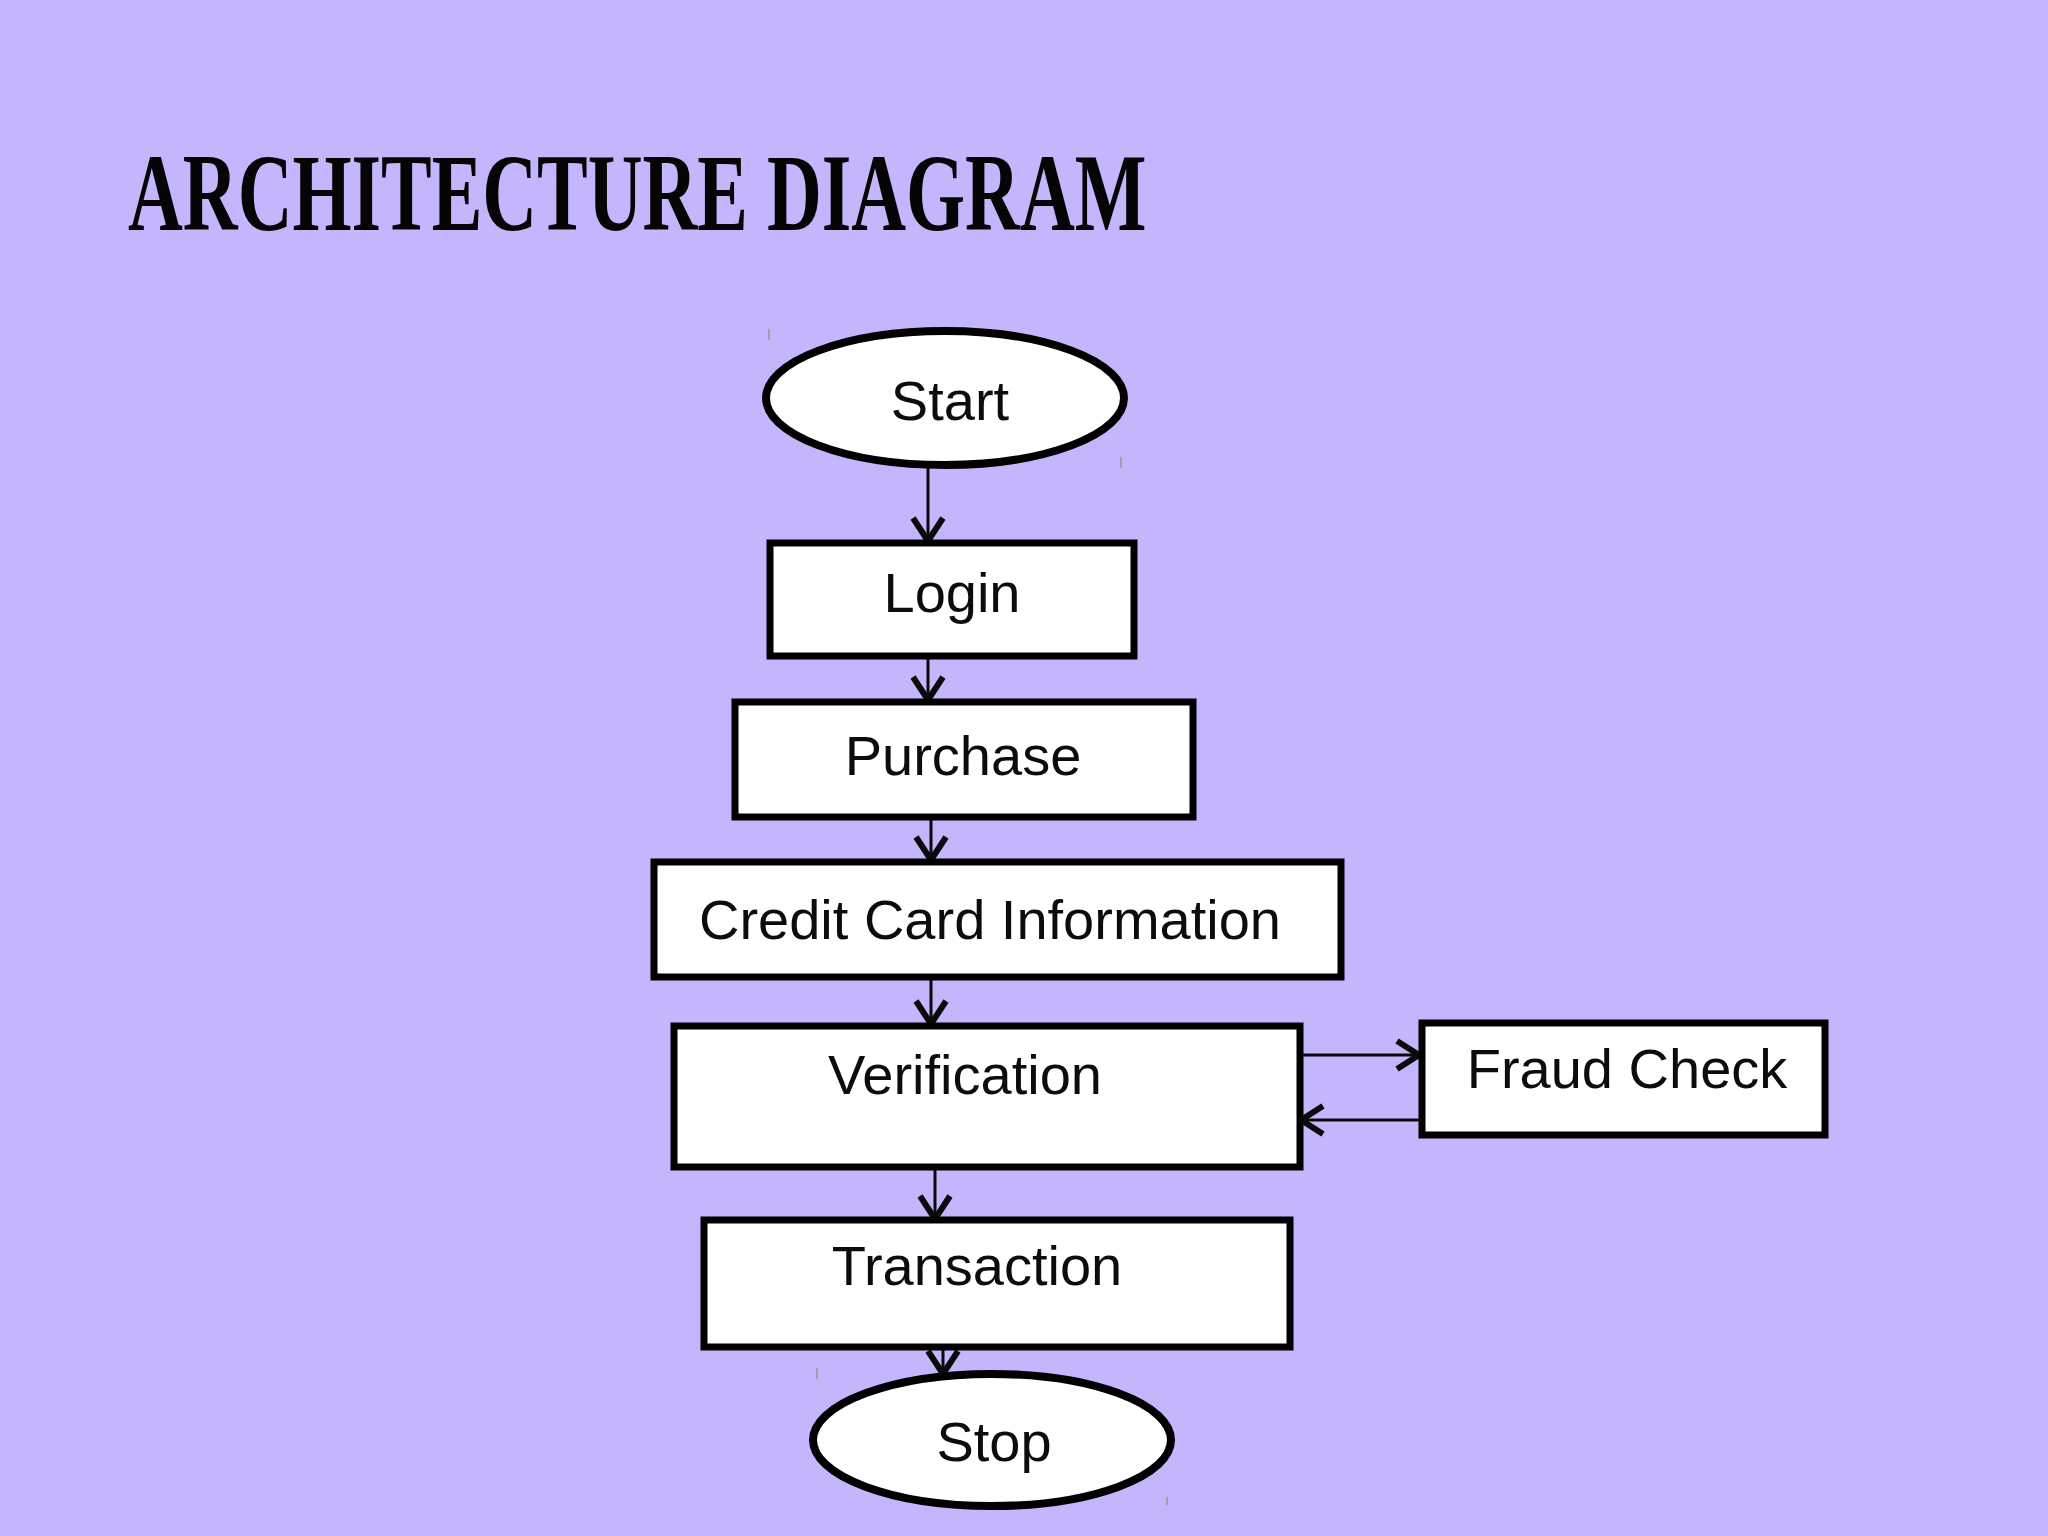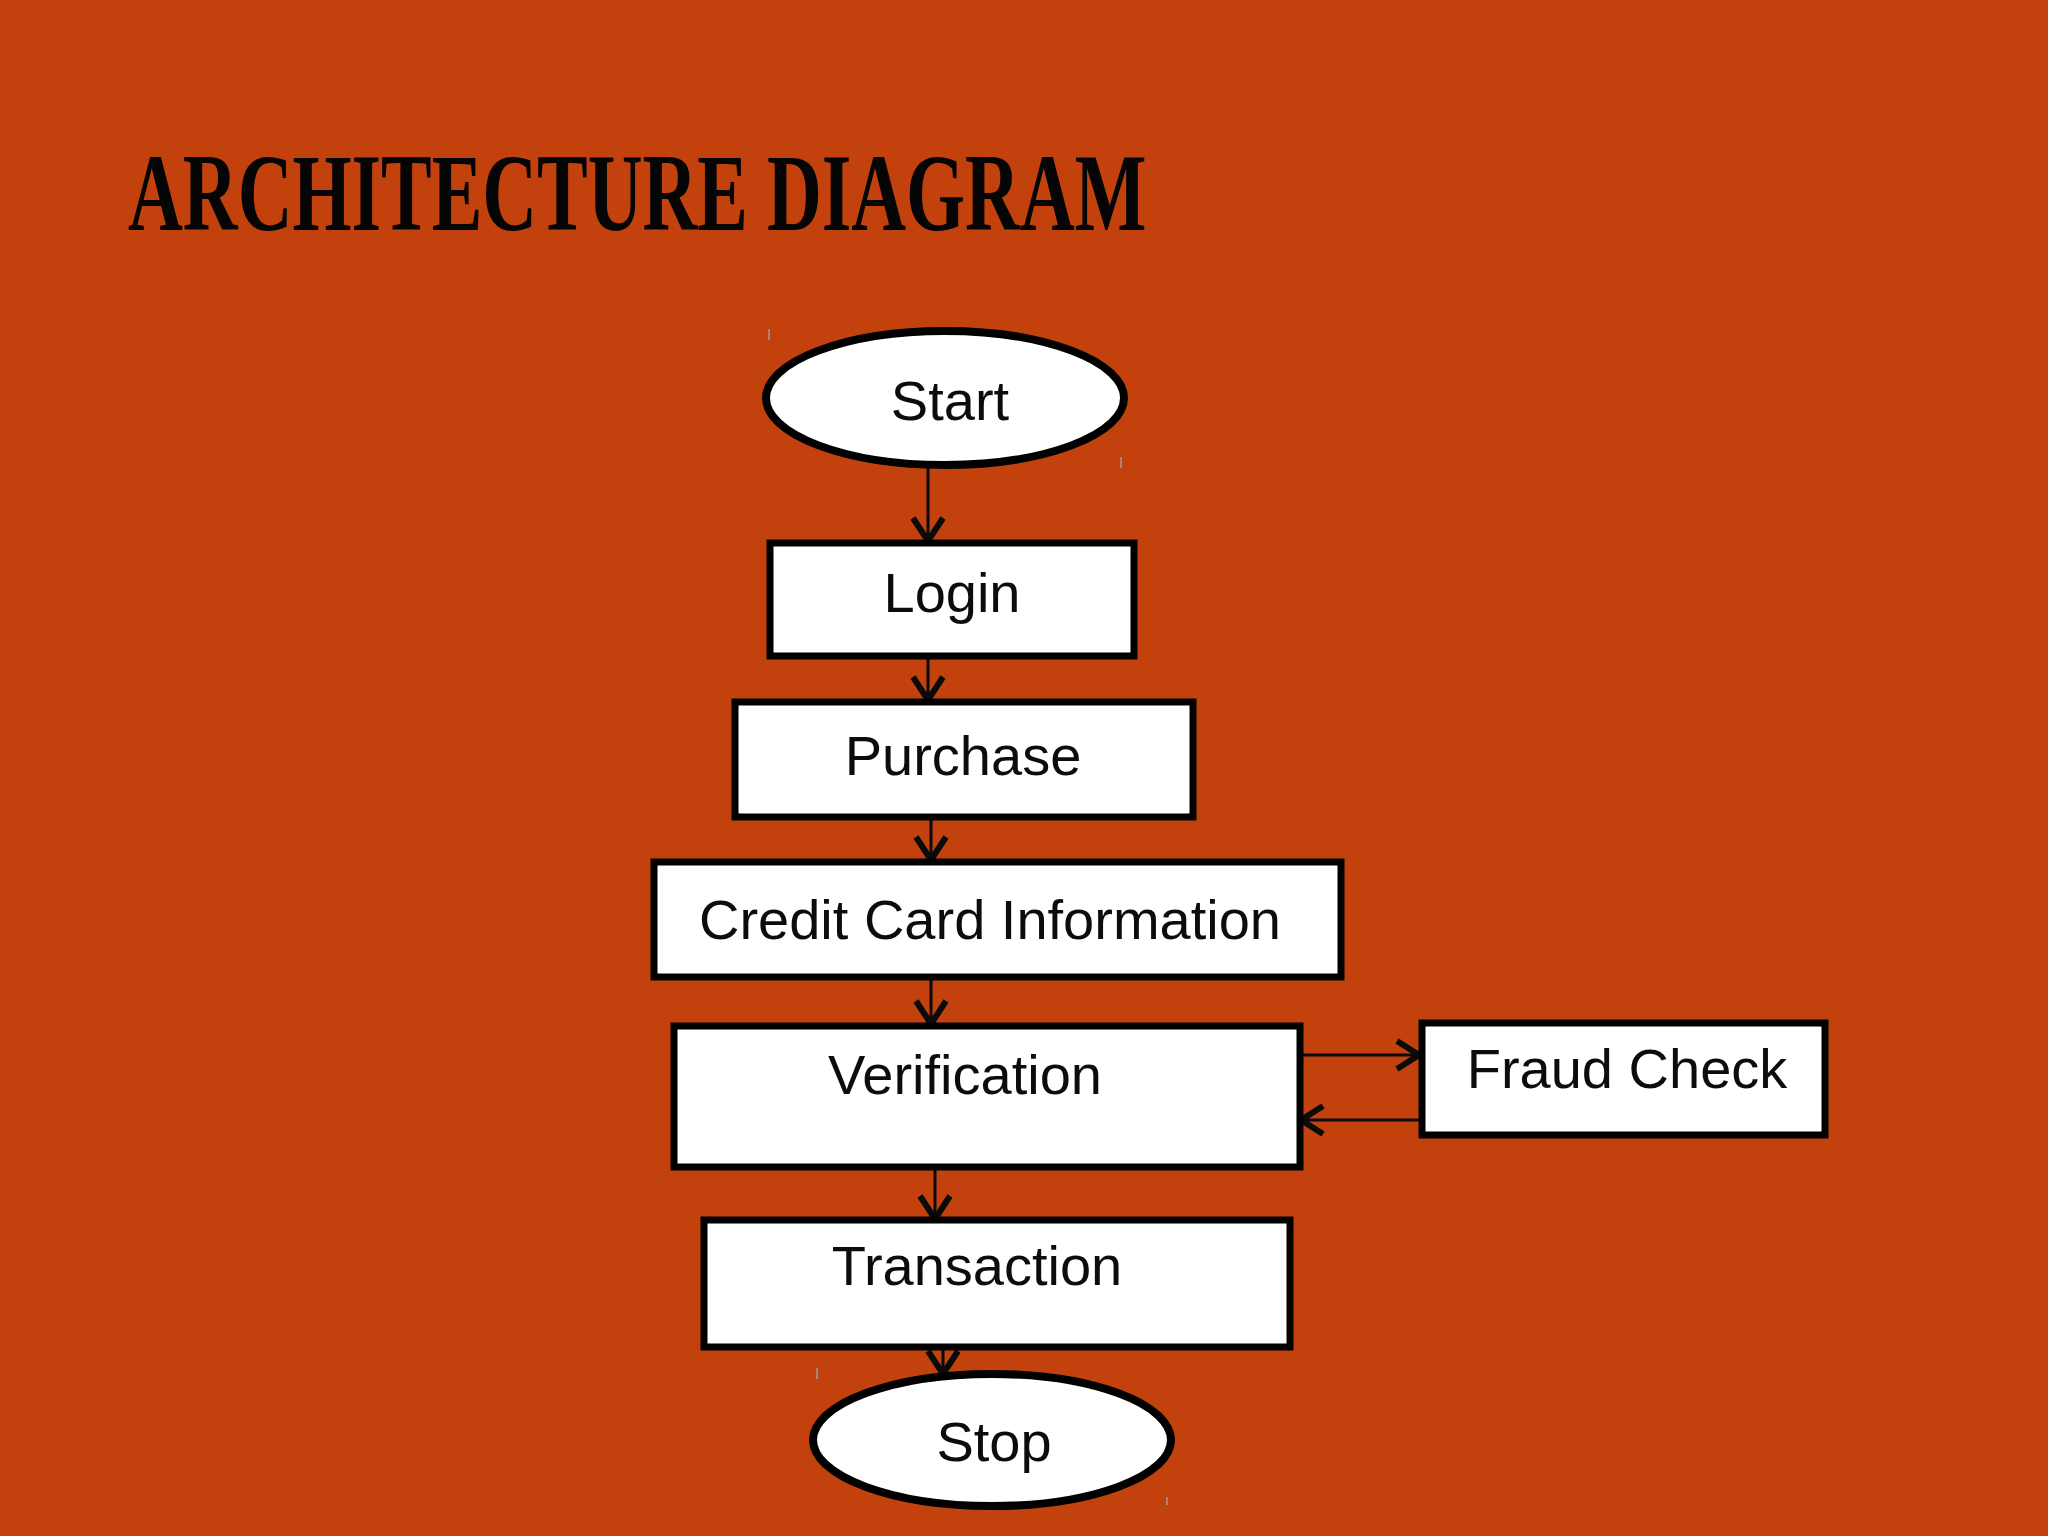--- a/index.html
+++ b/index.html
@@ -10,21 +10,21 @@
   body {
     width: 2048px;
     height: 1536px;
     position: relative;
     overflow: hidden;
     font-family: "Liberation Sans", sans-serif;
   }
   .slide {
     position: absolute;
     inset: 0;
-    background: #c2410c;
+    background: #c4b5fd;
   }
   .title {
     position: absolute;
     left: 128px;
     top: 138px;
     font-family: "Liberation Serif", serif;
     font-weight: bold;
     font-size: 110px;
     line-height: 1.0;
     color: #050505;

